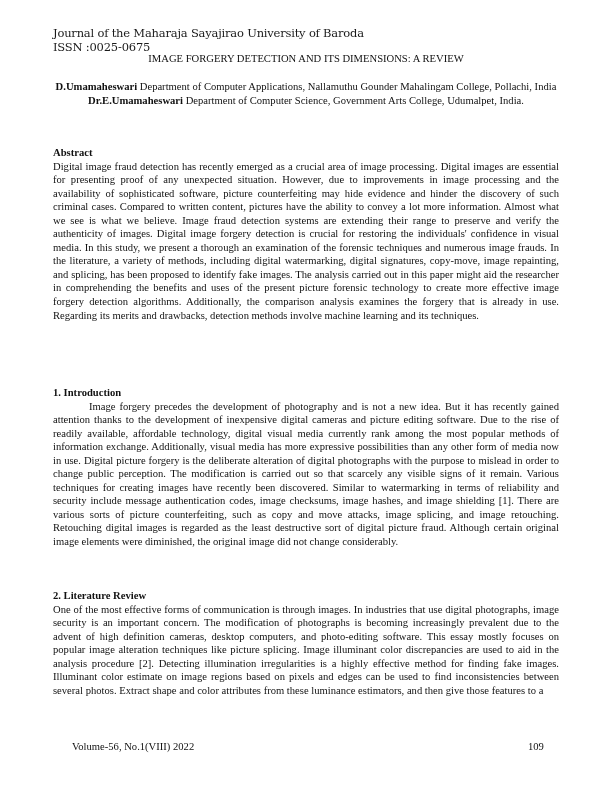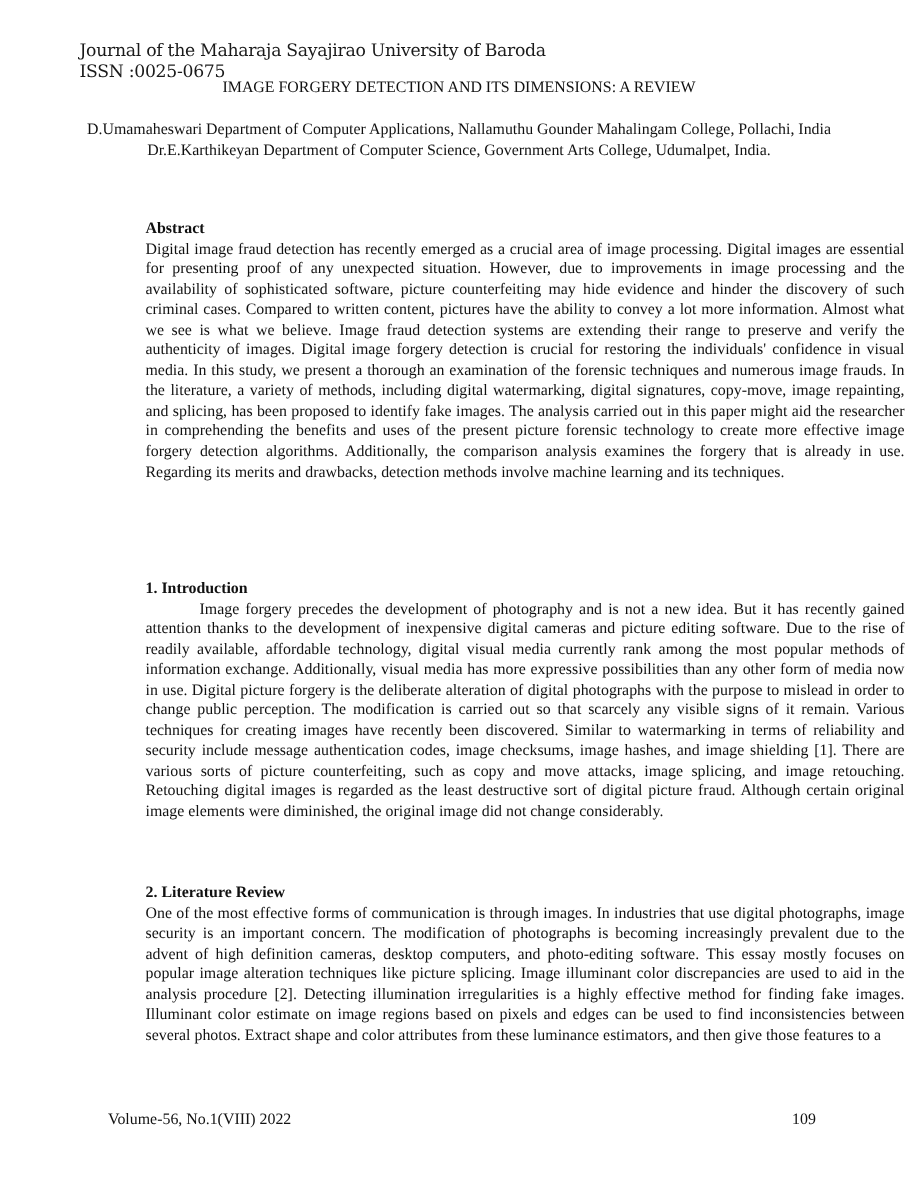--- a/index.html
+++ b/index.html
@@ -1,22 +1,22 @@
 <!DOCTYPE html>
 <html><head>
 <meta charset="utf-8">
 <style>
   html, body { margin: 0; padding: 0; background: #ffffff; }
   body { width: 612px; height: 792px; position: relative; overflow: hidden; color: #111; }
   .page { position: absolute; left: 0; top: 0; width: 612px; height: 792px; }
   .journal { position: absolute; left: 53px; top: 26px; font-family: "DejaVu Serif", serif; font-size: 11.5px; line-height: 14px; letter-spacing: -0.2px; color: #1a1a1a; }
   .title { position: absolute; left: 0; width: 612px; top: 53px; text-align: center; font-family: "Liberation Serif", serif; font-weight: normal; font-size: 10.6px; }
   .authors { position: absolute; left: 40px; width: 532px; top: 80px; text-align: center; font-family: "Liberation Serif", serif; font-size: 10.6px; line-height: 13.6px; }
-  .authors b { font-weight: normal; text-align: center; }
-  .text { position: absolute; left: 53px; width: 506px; font-family: "Liberation Serif", serif; font-size: 10.6px; line-height: 13.55px; text-align: justify; margin-left: 44px; }
+  .authors b { font-weight: bold; text-align: center; }
+  .text { position: absolute; left: 53px; width: 506px; font-family: "Liberation Serif", serif; font-size: 10.6px; line-height: 13.55px; text-align: justify; }
   .text b { font-weight: bold; }
   .heading { font-weight: bold; }
   .indent { text-indent: 36px; }
   p { margin: 0; }
   .abstract { top: 146px; }
   .intro { top: 386px; }
   .lit { top: 589px; }
   .footer { position: absolute; top: 741px; font-family: "Liberation Serif", serif; font-size: 10.6px; }
   .footer-left { left: 72px; }
   .footer-right { left: 528px; }
@@ -28,21 +28,21 @@
 
   <div class="journal">
     <div>Journal of the Maharaja Sayajirao University of Baroda</div>
     <div>ISSN :0025-0675</div>
   </div>
 
   <div class="title">IMAGE FORGERY DETECTION AND ITS DIMENSIONS: A REVIEW</div>
 
   <div class="authors">
     <div><b>D.Umamaheswari</b><span> Department of Computer Applications, Nallamuthu Gounder Mahalingam College, Pollachi, India</span></div>
-    <div><b>Dr.E.Karthikeyan</b><span> Department of Computer Science, Government Arts College, Udumalpet, India.</span></div>
+    <div><b>Dr.E.Umamaheswari</b><span> Department of Computer Science, Government Arts College, Udumalpet, India.</span></div>
   </div>
 
   <div class="text abstract">
     <p class="heading">Abstract</p>
     <p>Digital image fraud detection has recently emerged as a crucial area of image processing. Digital images are essential for presenting proof of any unexpected situation. However, due to improvements in image processing and the availability of sophisticated software, picture counterfeiting may hide evidence and hinder the discovery of such criminal cases. Compared to written content, pictures have the ability to convey a lot more information. Almost what we see is what we believe. Image fraud detection systems are extending their range to preserve and verify the authenticity of images. Digital image forgery detection is crucial for restoring the individuals' confidence in visual media. In this study, we present a thorough an examination of the forensic techniques and numerous image frauds. In the literature, a variety of methods, including digital watermarking, digital signatures, copy-move, image repainting, and splicing, has been proposed to identify fake images. The analysis carried out in this paper might aid the researcher in comprehending the benefits and uses of the present picture forensic technology to create more effective image forgery detection algorithms. Additionally, the comparison analysis examines the forgery that is already in use. Regarding its merits and drawbacks, detection methods involve machine learning and its techniques.</p>
   </div>
 
   <div class="text intro">
     <p class="heading">1. Introduction</p>
     <p class="indent">Image forgery precedes the development of photography and is not a new idea. But it has recently gained attention thanks to the development of inexpensive digital cameras and picture editing software. Due to the rise of readily available, affordable technology, digital visual media currently rank among the most popular methods of information exchange. Additionally, visual media has more expressive possibilities than any other form of media now in use. Digital picture forgery is the deliberate alteration of digital photographs with the purpose to mislead in order to change public perception. The modification is carried out so that scarcely any visible signs of it remain. Various techniques for creating images have recently been discovered. Similar to watermarking in terms of reliability and security include message authentication codes, image checksums, image hashes, and image shielding [1]. There are various sorts of picture counterfeiting, such as copy and move attacks, image splicing, and image retouching. Retouching digital images is regarded as the least destructive sort of digital picture fraud. Although certain original image elements were diminished, the original image did not change considerably.</p>

